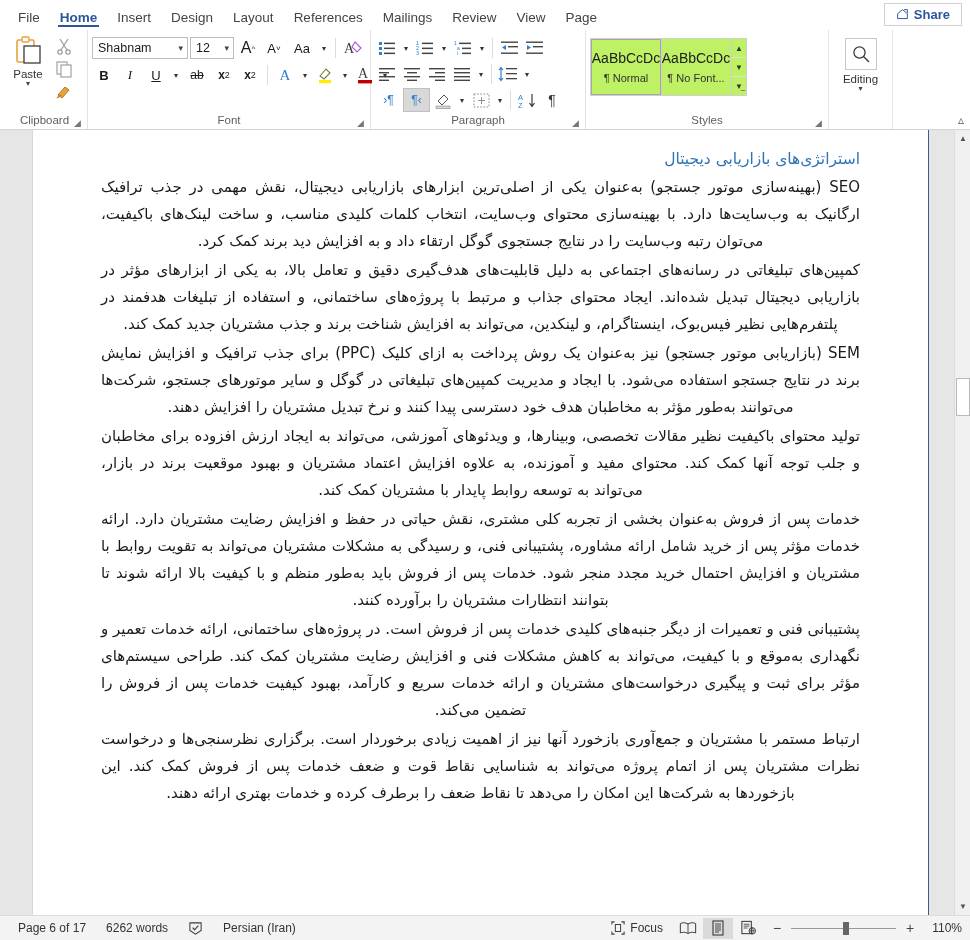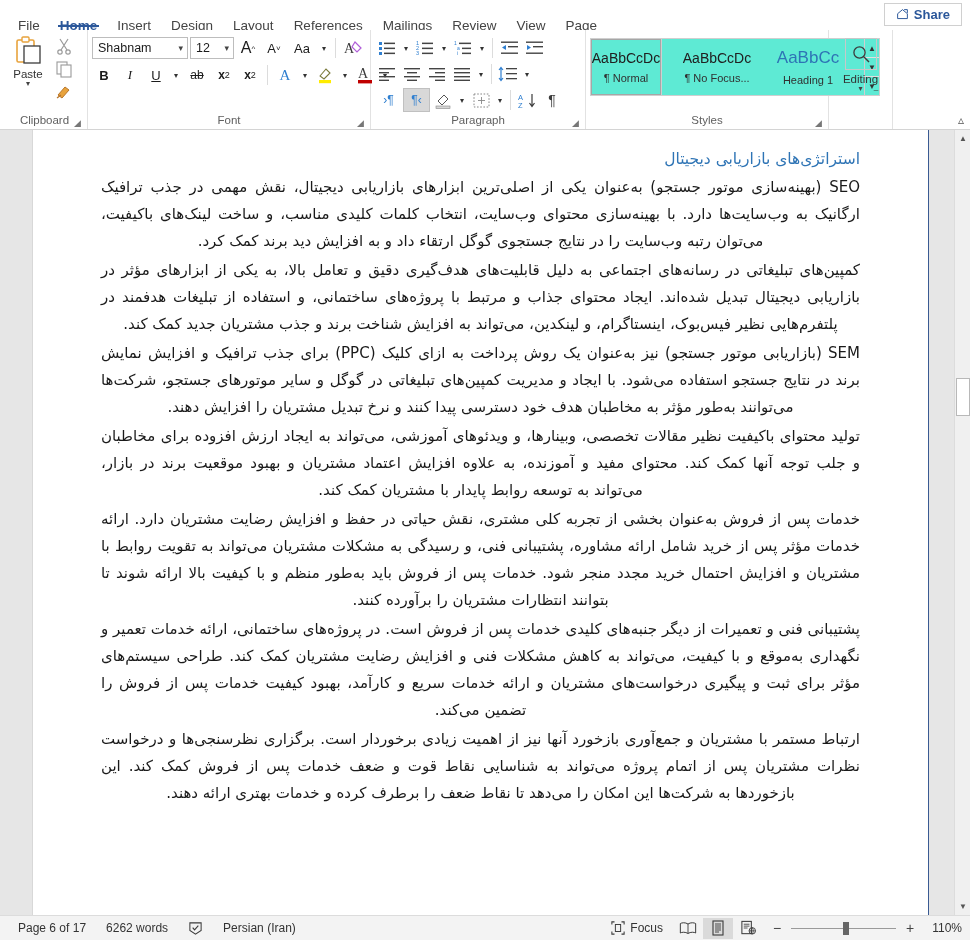--- a/index.html
+++ b/index.html
@@ -28,21 +28,21 @@
     background: #ffffff;
     display: flex;
     align-items: flex-end;
     padding-left: 8px;
     flex: 0 0 30px;
     position: relative;
   }
   .tab {
     font-size: 13.5px;
     color: #444444;
-    padding: 12px 10px 7px 10px;
+    padding: 4px 10px 7px 10px;
     height: 30px;
     line-height: 28px;
     cursor: pointer;
     position: relative;
     white-space: nowrap;
   }
   .tab.active {
     color: #2b579a;
     font-weight: bold;
   }
@@ -149,21 +149,21 @@
   .chev { font-size: 8px; color: #333; width: 12px; text-align: center; cursor: pointer; }
   .vsep { width: 1px; height: 20px; background: #dcdcdc; margin: 0 3px; }
 
   
   .para-body { display: flex; flex-direction: column; gap: 2px; padding-top: 3px; }
   .para-row { display: flex; align-items: center; gap: 1px; }
 
   
   .styles-body { display: flex; padding-top: 5px; align-items: flex-start; }
   .style-gallery {
-    display: flex; border: 1px solid #cfcfcf; background: #5eead4; height: 58px; gap: 21px;
+    display: flex; border: 1px solid #cfcfcf; background: #bef264; height: 58px;
   }
   .style-item {
     width: 70px; height: 56px;
     display: flex; flex-direction: column;
     align-items: center; justify-content: center;
     cursor: pointer; border: 1px solid transparent;
     overflow: hidden;
   }
   .style-item.sel { border: 1px solid #a6a6a6; outline: 1px solid #cfcfcf; }
   .style-preview { font-size: 14px; color: #202020; white-space: nowrap; }
@@ -577,25 +577,21 @@
 
     <div class="rgroup" style="width:243px">
       <div class="rgroup-body styles-body">
         <div class="style-gallery">
           <div class="style-item sel">
             <span class="style-preview">AaBbCcDc</span>
             <span class="style-name">¶ Normal</span>
           </div>
           <div class="style-item">
             <span class="style-preview">AaBbCcDc</span>
-            <span class="style-name">¶ No Focus...</span>
-          </div>
-          <div class="style-item">
-            <span class="style-preview h1">AaBbCс</span>
-            <span class="style-name">Heading 1</span>
+            <span class="style-name">¶ No Font...</span>
           </div>
           <div class="gal-scroll">
             <div class="gal-sbtn">▲</div>
             <div class="gal-sbtn">▼</div>
             <div class="gal-sbtn" style="border-bottom:none">▼̲</div>
           </div>
         </div>
       </div>
       <div class="rgroup-label">
         <span>Styles</span>

